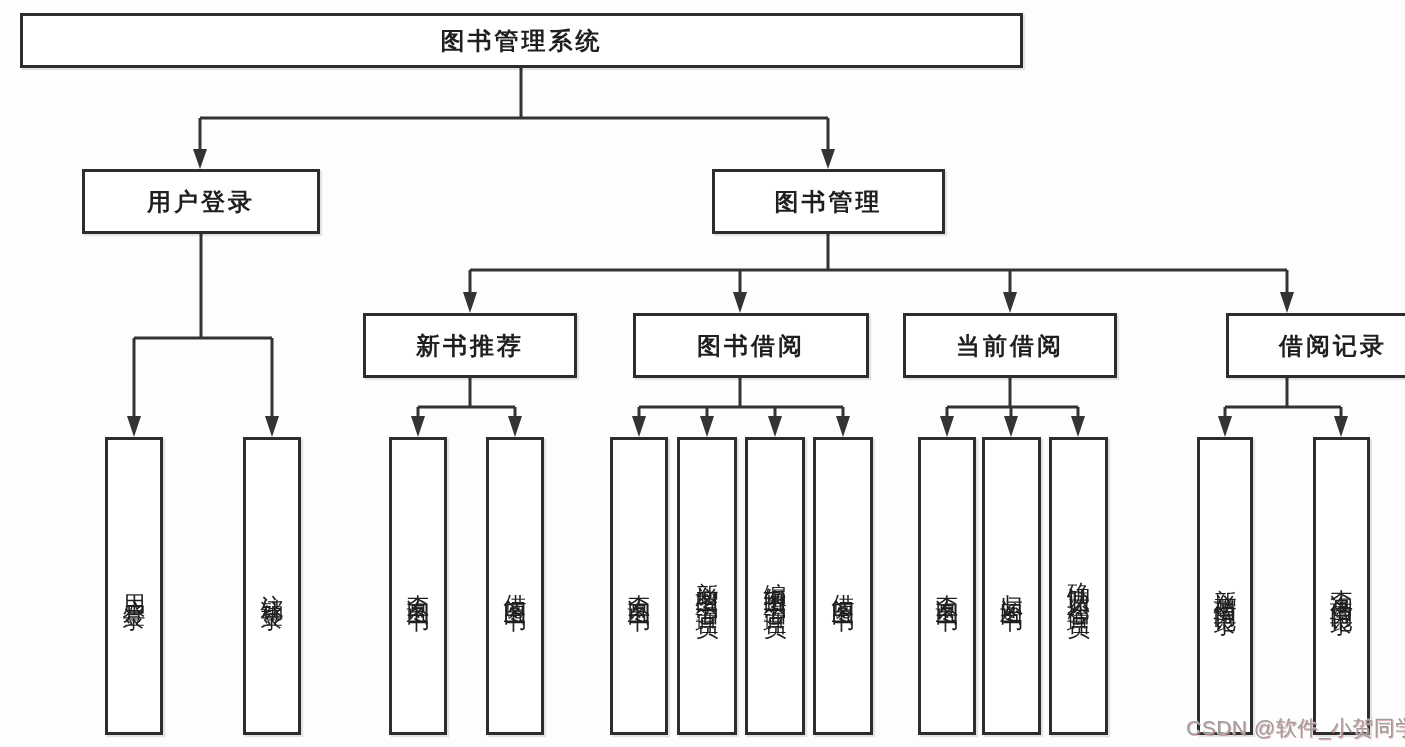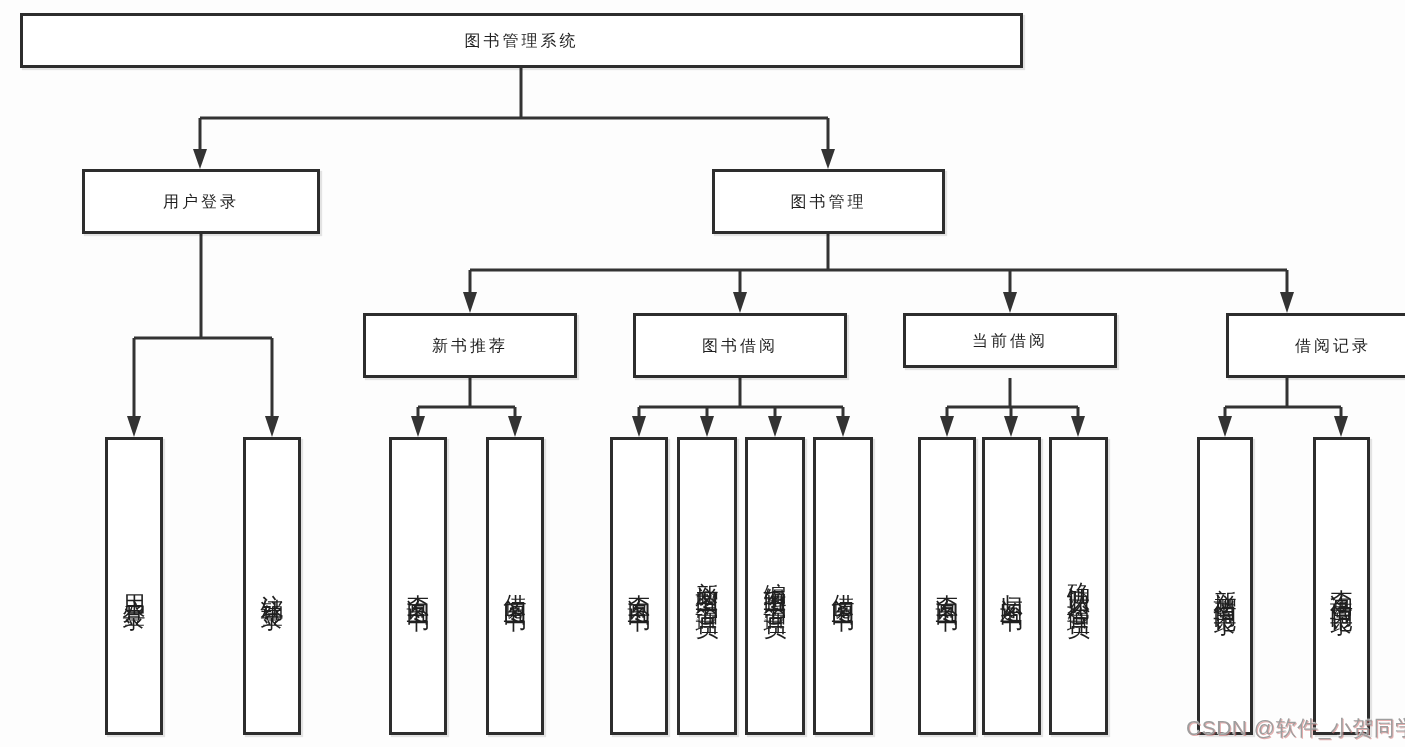--- a/index.html
+++ b/index.html
@@ -15,21 +15,21 @@
   svg.wires polygon{fill:var(--line,#333333);stroke:none;}
   .node{
     position:absolute;box-sizing:border-box;
     background:#ffffff;
     border:3px solid var(--border,#2d2d2d);
     display:flex;align-items:center;justify-content:center;
     color:var(--text,#1f1f1f);
     box-shadow:2px 2px 1px rgba(0,0,0,0.10);
     text-align:center;
   }
-  .h-node{font-size:16px;letter-spacing:3px;line-height:1;}
+  .h-node{font-size:24px;letter-spacing:3px;line-height:1;font-weight:bold;}
   .v-node{
     writing-mode:vertical-rl;text-orientation:mixed;
     font-size:23px;letter-spacing:5px;line-height:1;
   }
   .watermark{
     position:absolute;left:1186px;top:714px;
     font-size:21px;letter-spacing:0.5px;
     color:var(--watermark,#9e9e9e);
     text-shadow:1px 1px 0 rgba(209,112,112,0.55), -1px -1px 1px rgba(255,255,255,0.9);
     white-space:nowrap;
@@ -115,22 +115,22 @@
       <polygon points="1334,416 1348,416 1341,437"></polygon>
     </g>
   </svg>
 
   <div class="node h-node" style="left:20px;top:13px;width:1003px;height:55px;">图书管理系统</div>
 
   <div class="node h-node" style="left:82px;top:169px;width:238px;height:65px;">用户登录</div>
   <div class="node h-node" style="left:363px;top:313px;width:214px;height:65px;">新书推荐</div>
 
   <div class="node h-node" style="left:712px;top:169px;width:233px;height:65px;">图书管理</div>
-  <div class="node h-node" style="left:633px;top:313px;width:214px;height:65px;">图书借阅</div>
-  <div class="node h-node" style="left:903px;top:313px;width:214px;height:55px;">当前借阅</div>
+  <div class="node h-node" style="left:633px;top:313px;width:236px;height:65px;">图书借阅</div>
+  <div class="node h-node" style="left:903px;top:313px;width:214px;height:65px;">当前借阅</div>
   <div class="node h-node" style="left:1180px;top:313px;width:214px;height:65px;margin-left:46px;">借阅记录</div>
 
   <div class="node v-node" style="left:105px;top:437px;width:58px;height:298px;">用户登录</div>
   <div class="node v-node" style="left:243px;top:437px;width:58px;height:298px;">注销登录</div>
 
   <div class="node v-node" style="left:389px;top:437px;width:58px;height:298px;">查询图书</div>
   <div class="node v-node" style="left:486px;top:437px;width:58px;height:298px;">借阅图书</div>
 
   <div class="node v-node" style="left:610px;top:437px;width:58px;height:298px;">查询图书</div>
   <div class="node v-node" style="left:677px;top:437px;width:60px;height:298px;">新增图书（管理员）</div>

